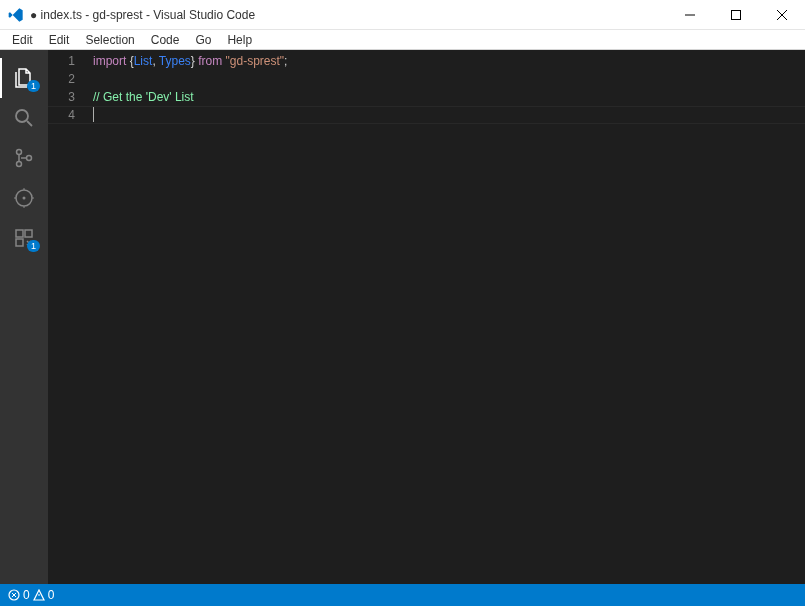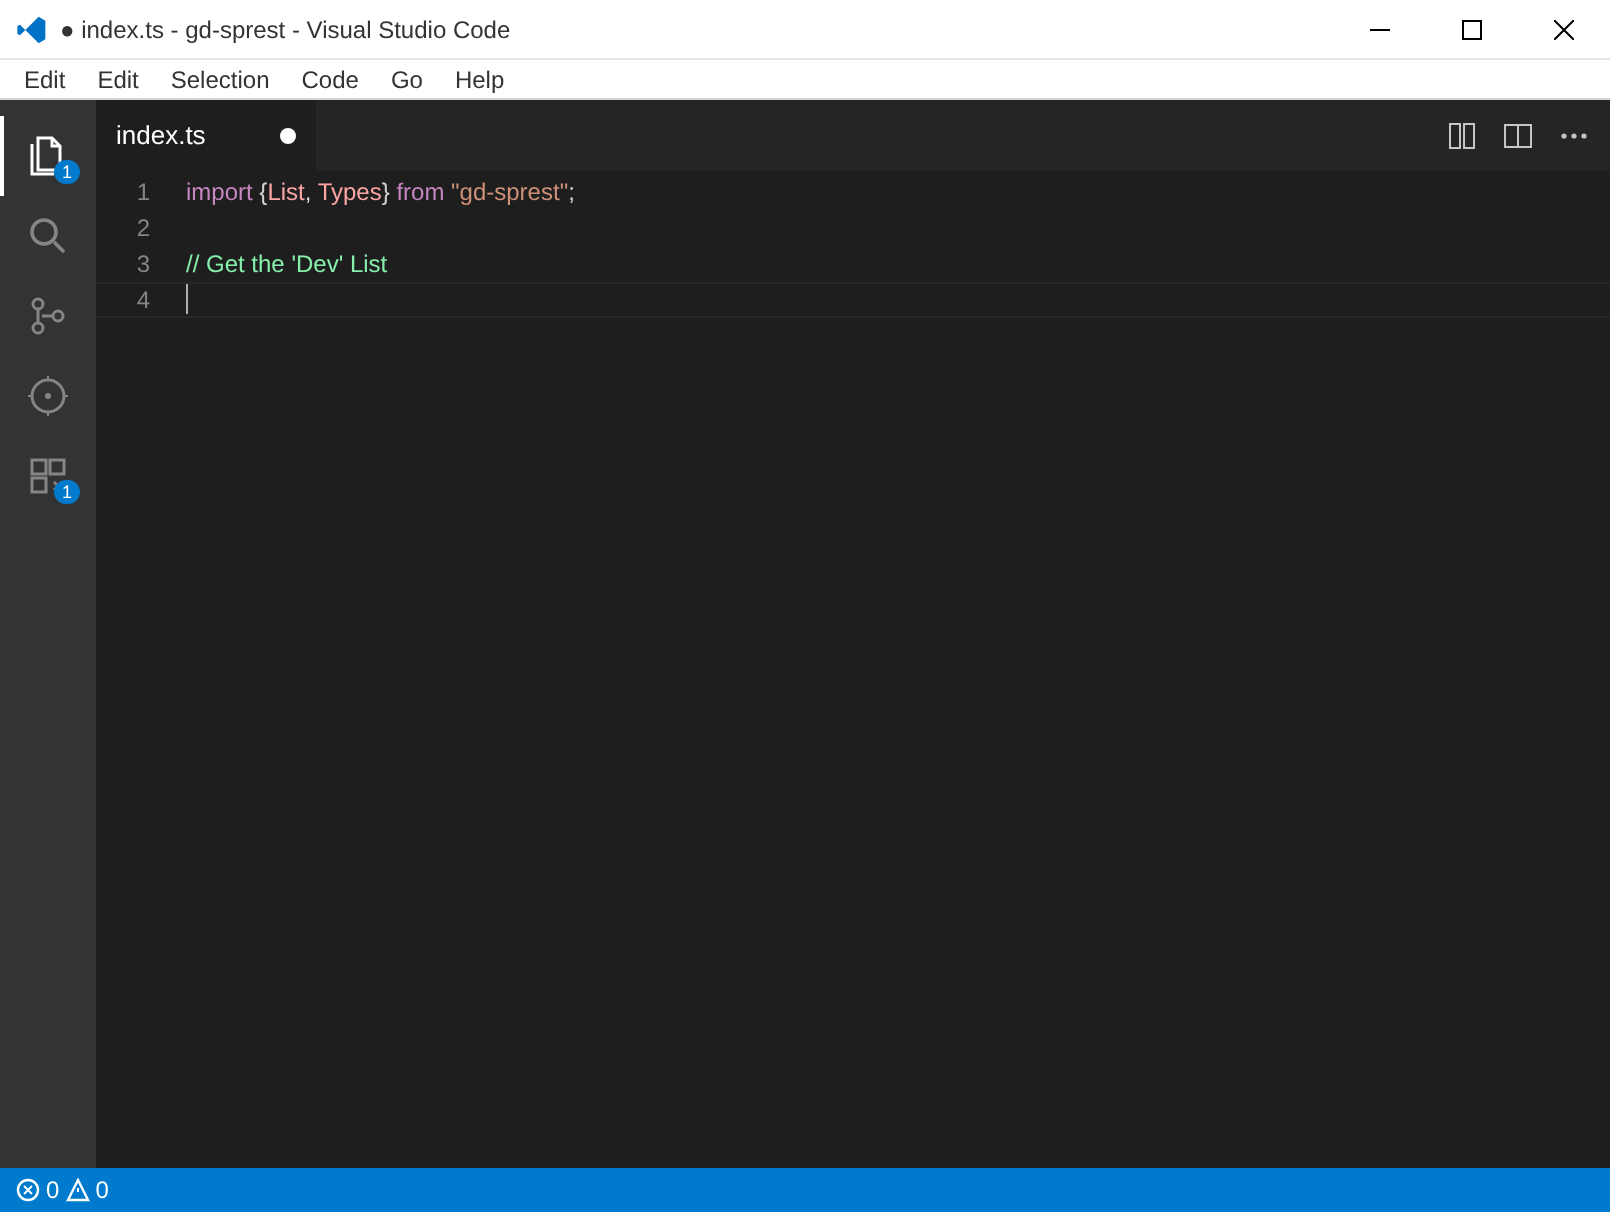--- a/index.html
+++ b/index.html
@@ -196,21 +196,21 @@
       pointer-events: none;
     }
     .cursor {
       display: inline-block;
       width: 1px;
       height: 15px;
       background: #aeafad;
       vertical-align: text-bottom;
     }
     .tok-kw { color: #c586c0; text-align: right; }
-    .tok-type { color: #fca5a5; }
+    .tok-type { color: #3b82f6; }
     .tok-str { color: #ce9178; }
     .tok-comment { color: #86efac; }
     .tok-punct { color: #d4d4d4; }
     
     .scroll-stub {
       width: 14px;
       background: #1e1e1e;
     }
     
     .status-bar {
@@ -307,46 +307,20 @@
     </div>
     <div class="activity-item">
       <svg width="24" height="24" viewBox="0 0 24 24">
           <path fill="none" stroke="currentColor" stroke-width="1.5" d="M4 4h7v7H4zM13 4h7v7h-7zM4 13h7v7H4zM15 15l4 4M19 15l-4 4"></path>
         </svg>
       <span class="activity-badge">1</span>
     </div>
   </div>
 
   <div class="editor-area">
-    <div class="tab-bar">
-      <div class="tab">
-        <span>index.ts</span>
-        <span class="dirty-dot"></span>
-      </div>
-      <div class="tab-actions">
-        <div class="act">
-          <svg width="16" height="16" viewBox="0 0 16 16">
-              <path fill="none" stroke="currentColor" d="M2 2h5v12H2zM9 2h5v12H9z"></path>
-            </svg>
-        </div>
-        <div class="act">
-          <svg width="16" height="16" viewBox="0 0 16 16">
-              <rect x="1.5" y="2.5" width="13" height="11" fill="none" stroke="currentColor"></rect>
-              <path stroke="currentColor" d="M8 3v10"></path>
-            </svg>
-        </div>
-        <div class="act">
-          <svg width="16" height="16" viewBox="0 0 16 16">
-              <circle cx="3" cy="8" r="1.3" fill="currentColor"></circle>
-              <circle cx="8" cy="8" r="1.3" fill="currentColor"></circle>
-              <circle cx="13" cy="8" r="1.3" fill="currentColor"></circle>
-            </svg>
-        </div>
-      </div>
-    </div>
 
     <div class="code-area">
       <div class="current-line-highlight"></div>
       <div class="gutter">
         <div>1</div>
         <div>2</div>
         <div>3</div>
         <div>4</div>
       </div>
       <div class="code-lines">

